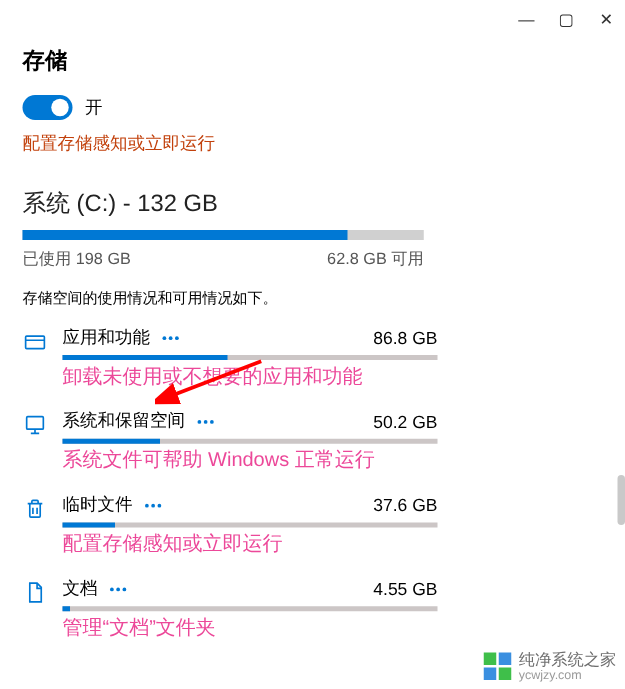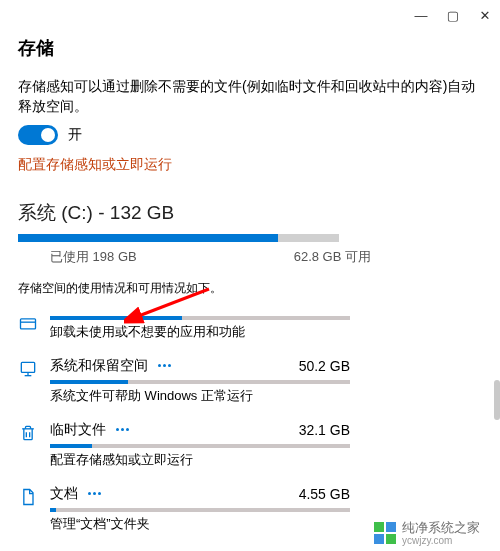--- a/index.html
+++ b/index.html
@@ -90,21 +90,20 @@
       left: 0; top: 0; bottom: 0;
       background: #0078d4;
     }
     .drive-stats {
       width: 321px;
       display: flex;
       justify-content: space-between;
       font-size: 13px;
       color: #555;
       margin-bottom: 14px;
-      margin-left: 32px;
     }
     .usage-desc {
       font-size: 12px;
       margin-bottom: 12px;
     }
     .cat-row {
       display: flex;
       align-items: flex-start;
       gap: 12px;
       margin-bottom: 12px;
@@ -140,22 +139,22 @@
       background: #ccc6c6;
       margin: 5px 0 3px 0;
       position: relative;
     }
     .cat-bar-fill {
       position: absolute;
       left: 0; top: 0; bottom: 0;
       background: #0078d4;
     }
     .cat-sub {
-      font-size: 13px;
-      color: #000000;
+      font-size: 16px;
+      color: #ec4899;
     }
     .spinner {
       display: inline-flex;
       gap: 2px;
       align-items: center;
     }
     .spinner b {
       width: 3px; height: 3px;
       background: #0078d4;
       border-radius: 50%;
@@ -163,21 +162,21 @@
     }
     
     .arrow {
       position: absolute;
       left: 124px;
       top: 284px;
       pointer-events: none;
     }
     .watermark {
       position: absolute;
-      right: 20px;
+      right: 7px;
       bottom: 5px;
       display: flex;
       align-items: center;
       gap: 6px;
       color: #6f6f6f;
     }
     .wm-logo {
       display: grid;
       grid-template-columns: 10px 10px;
       grid-template-rows: 10px 10px;
@@ -200,21 +199,20 @@
 <body>
 
 <div class="title-bar">
   <span>—</span>
   <span>▢</span>
   <span>✕</span>
 </div>
 
 <div class="content">
   <div class="page-title">存储</div>
-  <div class="desc">存储感知可以通过删除不需要的文件(例如临时文件和回收站中的内容)自动释放空间。</div>
   <div class="toggle-row">
     <div class="toggle"></div>
     <div class="toggle-label">开</div>
   </div>
   <div class="link">配置存储感知或立即运行</div>
 
   <div class="drive-title">系统 (C:) - 132 GB</div>
   <div class="drive-bar">
     <div class="drive-bar-fill" style="width:81%"></div>
   </div>
@@ -225,20 +223,28 @@
 
   <div class="usage-desc">存储空间的使用情况和可用情况如下。</div>
 
   <div id="cats">
       <div class="cat-row">
         <div class="cat-icon"><svg viewBox="0 0 24 24" width="20" height="20" fill="none" stroke="#0078d4" stroke-width="1.6">
             <rect x="3" y="7" width="18" height="12" rx="1"></rect>
             <line x1="3" y1="11" x2="21" y2="11"></line>
           </svg></div>
         <div class="cat-body">
+          <div class="cat-head">
+            <span class="cat-name">应用和功能 <span class="spinner">
+                <b></b>
+                <b></b>
+                <b></b>
+              </span></span>
+            <span class="cat-size">86.8 GB</span>
+          </div>
           <div class="cat-bar">
             <div class="cat-bar-fill" style="width:44%"></div>
           </div>
           <div class="cat-sub">卸载未使用或不想要的应用和功能</div>
         </div>
       </div>
       <div class="cat-row">
         <div class="cat-icon"><svg viewBox="0 0 24 24" width="20" height="20" fill="none" stroke="#0078d4" stroke-width="1.6">
             <rect x="4" y="4" width="16" height="12" rx="1"></rect>
             <line x1="8" y1="20" x2="16" y2="20"></line>
@@ -266,21 +272,21 @@
             <path d="M10 11v6M14 11v6"></path>
             <path d="M9 7V5a1 1 0 011-1h4a1 1 0 011 1v2"></path>
           </svg></div>
         <div class="cat-body">
           <div class="cat-head">
             <span class="cat-name">临时文件 <span class="spinner">
                 <b></b>
                 <b></b>
                 <b></b>
               </span></span>
-            <span class="cat-size">32.1 GB</span>
+            <span class="cat-size">37.6 GB</span>
           </div>
           <div class="cat-bar">
             <div class="cat-bar-fill" style="width:14%"></div>
           </div>
           <div class="cat-sub">配置存储感知或立即运行</div>
         </div>
       </div>
       <div class="cat-row">
         <div class="cat-icon"><svg viewBox="0 0 24 24" width="20" height="20" fill="none" stroke="#0078d4" stroke-width="1.6">
             <path d="M7 3h7l4 4v14H7z"></path>

